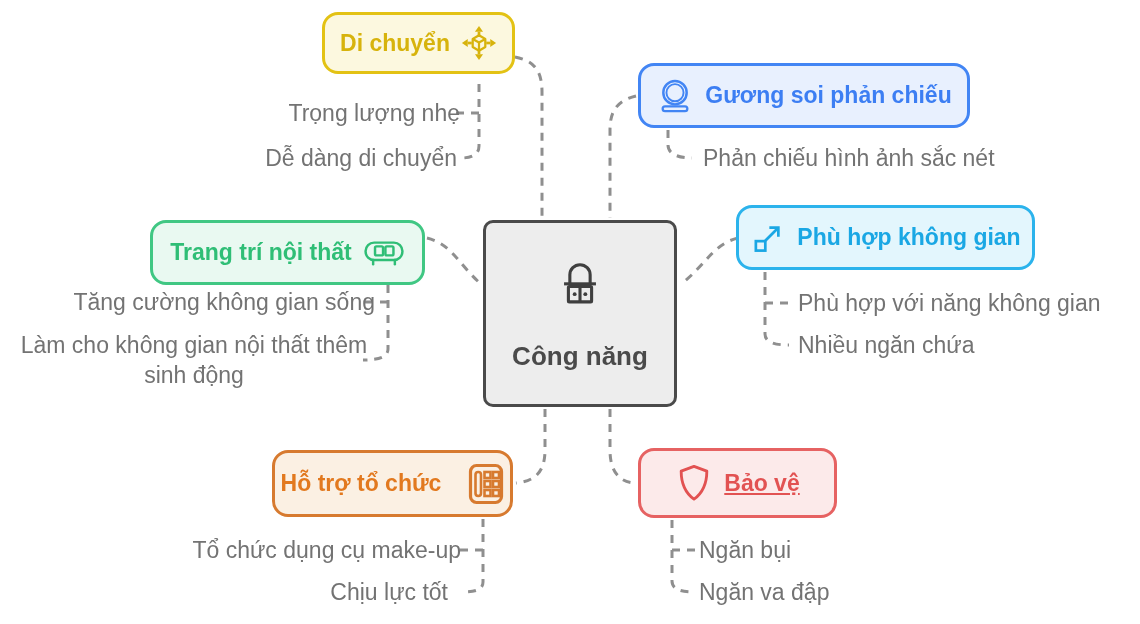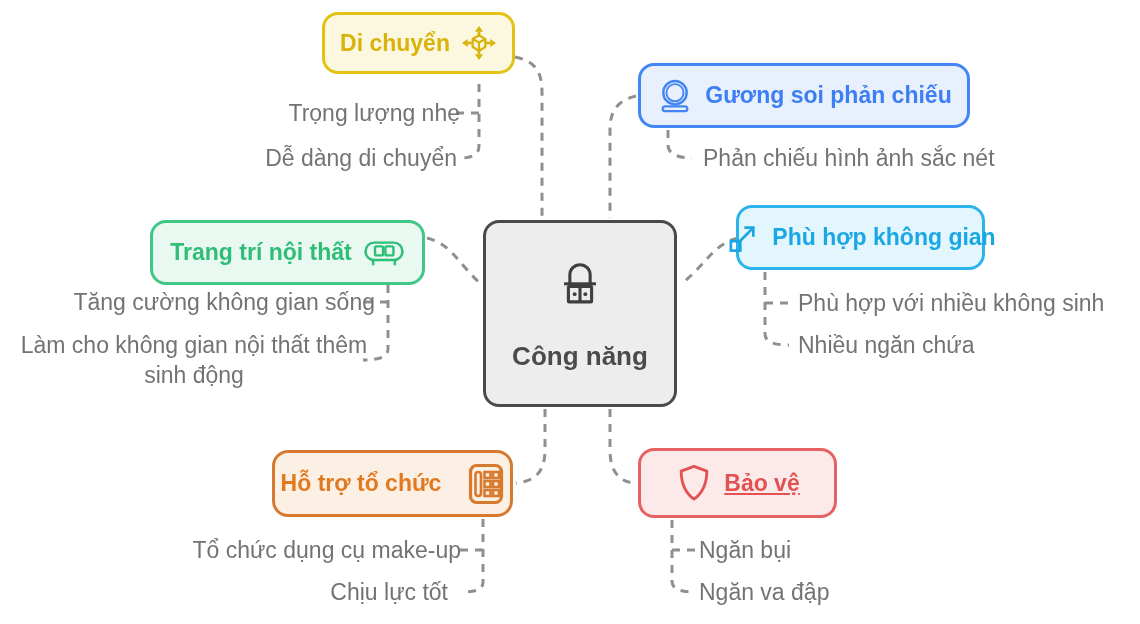--- a/index.html
+++ b/index.html
@@ -19,21 +19,21 @@
 
   .node-yellow{border-color:#e3c214;background:#fcf8df;color:#d7b30c;}
   .node-blue{border-color:#4285f4;background:#e8f0fe;color:#3c7ef3;}
   .node-green{border-color:#40c783;background:#e9f9f1;color:#2fbe76;}
   .node-cyan{border-color:#2bb3ec;background:#e3f6fd;color:#1aa7e4;}
   .node-orange{border-color:#d77a2f;background:#fbf0e3;color:#e2791f;}
   .node-red{border-color:#e66262;background:#fceaea;color:#e25252;}
 
   .center-node{
     position:absolute;left:483px;top:220px;width:194px;height:187px;
-    box-sizing:border-box;border:3px solid #4a4a4a;border-radius:16px;background:#ededed;
+    box-sizing:border-box;border:3px solid #4a4a4a;border-radius:10px;background:#ededed;
     display:flex;flex-direction:column;align-items:center;justify-content:center;gap:23px;
   }
   .center-node .label{font-size:26px;font-weight:bold;color:#4a4a4a;}
 
   .leaf{
     position:absolute;font-size:23px;color:#737373;line-height:30px;white-space:nowrap;
   }
   .leaf.right{text-align:right;}
   .leaf.wrap{white-space:normal;text-align:center;margin-left:9px;}
 </style>
@@ -124,21 +124,21 @@
           <rect x="2.5" y="7" width="39" height="18.5" rx="9"></rect>
           <rect x="12.5" y="11" width="8.5" height="9.5" rx="1.5"></rect>
           <rect x="23.5" y="11" width="8.5" height="9.5" rx="1.5"></rect>
           <path d="M10.5,25.5 V30"></path>
           <path d="M33.5,25.5 V30"></path>
         </g>
       </svg>
     </span>
   </div>
 
-  <div class="node node-cyan" style="left:736px;top:205px;width:249px;height:65px;">
+  <div class="node node-cyan" style="left:736px;top:205px;width:299px;height:65px;">
     <span class="icon">
       <svg width="36" height="36" viewBox="0 0 40 40">
         <g stroke="#1aa7e4" stroke-width="3" fill="none">
           <rect x="6.5" y="23.5" width="10.5" height="10.5"></rect>
           <path d="M17,23 L30,10"></path>
           <path d="M21.5,8.5 H31.5 V18.5"></path>
         </g>
       </svg>
     </span>
     <span>Phù hợp không gian</span>
@@ -172,21 +172,21 @@
   </div>
 
   <div class="leaf right" style="right:680px;top:98px;">Trọng lượng nhẹ</div>
   <div class="leaf right" style="right:683px;top:143px;">Dễ dàng di chuyển</div>
 
   <div class="leaf" style="left:703px;top:143px;">Phản chiếu hình ảnh sắc nét</div>
 
   <div class="leaf right" style="right:765px;top:287px;">Tăng cường không gian sống</div>
   <div class="leaf wrap" style="left:10px;top:330px;width:350px;">Làm cho không gian nội thất thêm sinh động</div>
 
-  <div class="leaf" style="left:798px;top:288px;">Phù hợp với nhiều không sinh</div>
+  <div class="leaf" style="left:798px;top:288px;">Phù hợp với năng không gian</div>
   <div class="leaf" style="left:798px;top:330px;">Nhiều ngăn chứa</div>
 
   <div class="leaf right" style="right:679px;top:535px;">Tổ chức dụng cụ make-up</div>
   <div class="leaf right" style="right:692px;top:577px;">Chịu lực tốt</div>
 
   <div class="leaf" style="left:699px;top:535px;">Ngăn bụi</div>
   <div class="leaf" style="left:699px;top:577px;">Ngăn va đập</div>
 
 </div>
 

